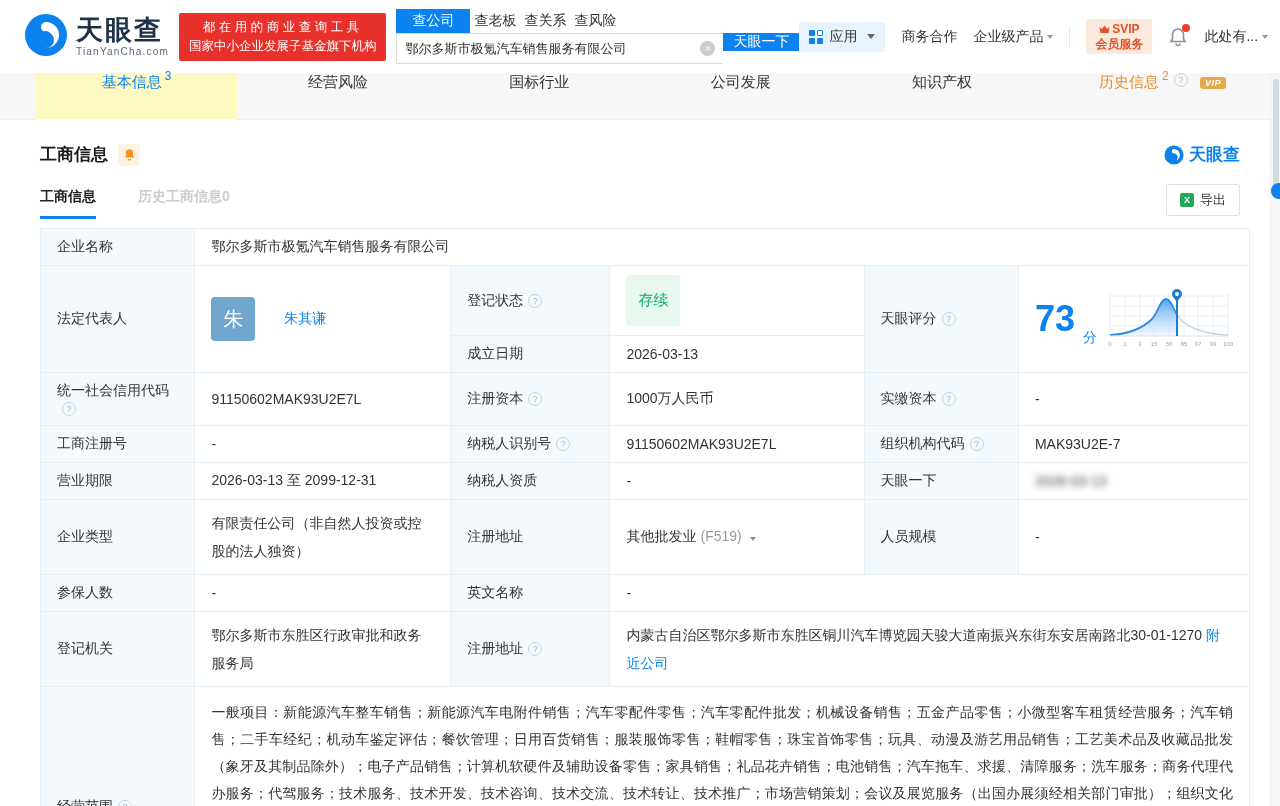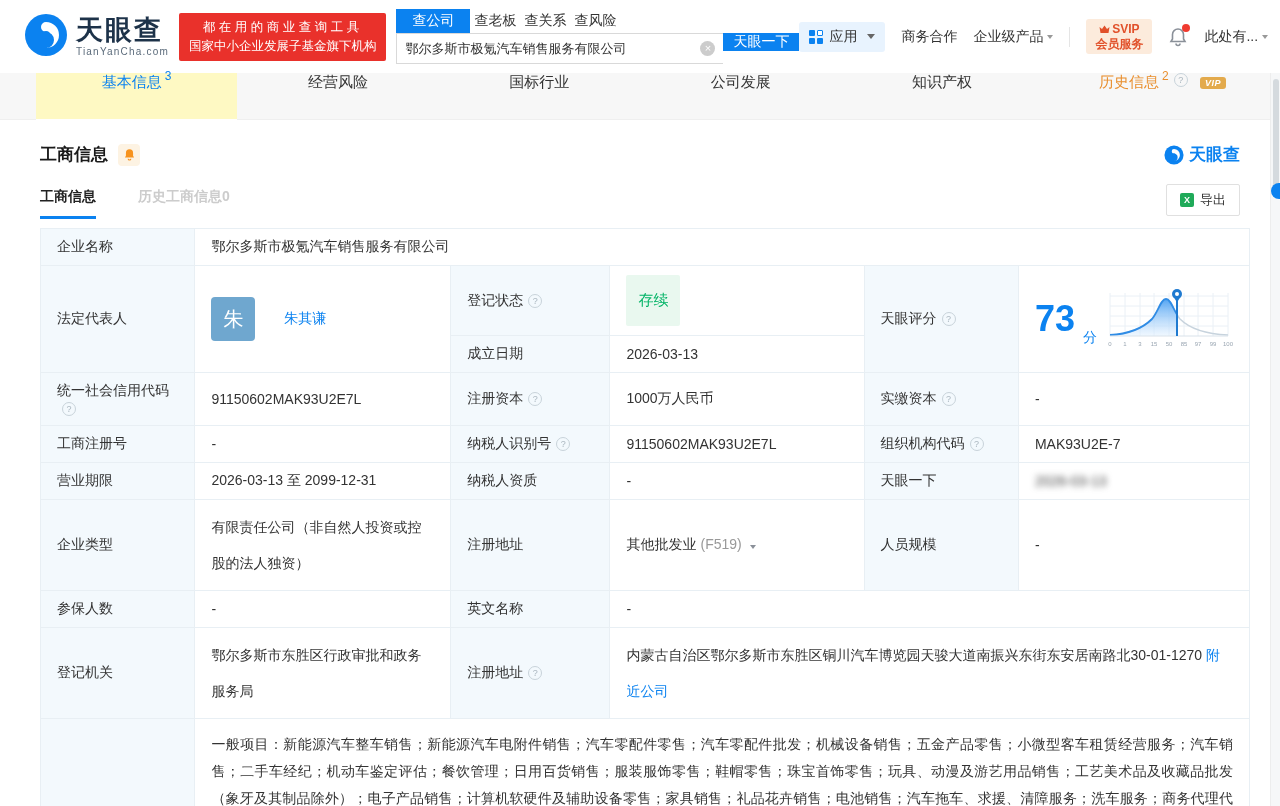--- a/index.html
+++ b/index.html
@@ -72,21 +72,21 @@
   .avatar { width:44px; height:44px; background:#6fa7cf; border-radius:4px; color:#fff; font-size:20px; display:inline-flex; align-items:center; justify-content:center; vertical-align:middle; }
   .legal-name { color:#0b82f0; margin-left:25px; cursor:pointer; }
   .badge-alive { display:inline-block; background:#e9f8ef; color:#00b365; padding:16px 12px; border-radius:2px; font-size:15px; }
   .score-cell { display:flex; align-items:center; gap:8px; padding:2px 0; }
   .score-num { font-size:36px; font-weight:bold; color:#0b82f0; line-height:1; }
   .score-unit { font-size:14px; color:#0b82f0; align-self:flex-end; margin-bottom:4px; }
   .ind-code { color:#999; margin-left:4px; }
   .blurred { filter:blur(3px); color:#444; }
   .link { color:#0b82f0; cursor:pointer; }
   .scope-cell { line-height:27px; text-align:justify; padding:12px 16px !important; }
-  .two-line { line-height:36px; }
+  .two-line { line-height:28px; }
 
   
   .scrollbar { position:absolute; top:73px; right:0; bottom:0; width:10px; background:#f6f7f8; border-left:1px solid #ededed; }
   .scroll-thumb { position:absolute; top:6px; left:2px; width:6px; height:110px; background:#d5dade; border-radius:3px; }
   .float-dot { position:absolute; right:-7px; top:183px; width:16px; height:16px; border-radius:50%; background:#0b82f0; }
 </style>
 </head>
 <body>
 
 <div class="hdr">

